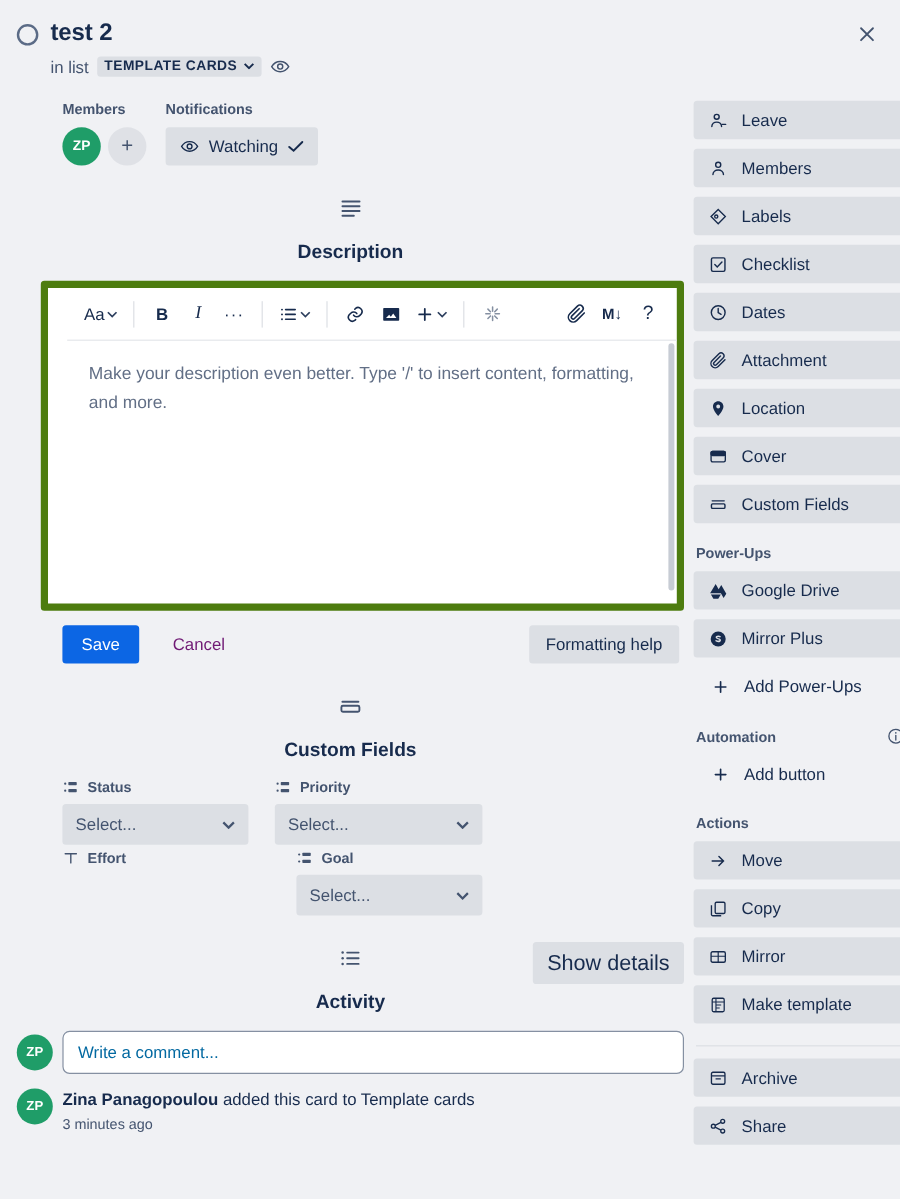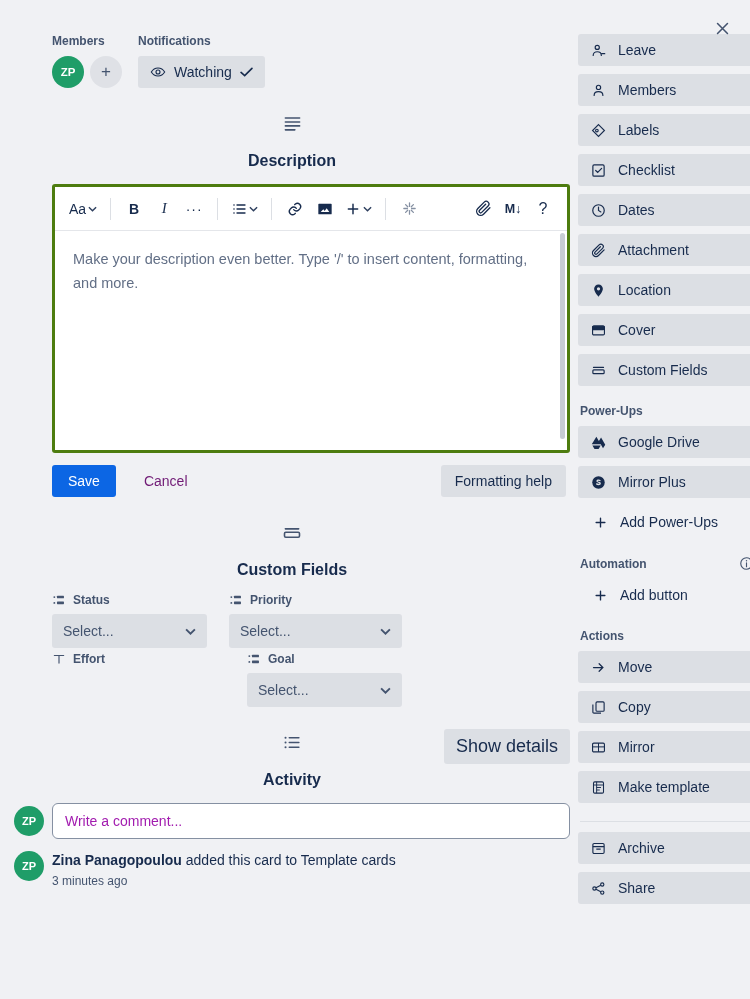--- a/index.html
+++ b/index.html
@@ -65,21 +65,21 @@
   .sec-head { display: flex; align-items: center; gap: 14px; position: relative; flex-direction: column; }
   .sec-icon { width: 24px; display: flex; justify-content: center; color: #44546f; flex: 0 0 24px; }
   .sec-title { font-size: 16px; font-weight: 700; }
   .show-details {
     position: absolute; right: 0; top: -4px;
     background: #dcdfe4; border-radius: 3px; padding: 7px 12px; font-size: 18px;
     font-weight: 500; cursor: pointer;
   }
 
   
-  .editor { margin: 14px 0 0 38px; background: #fff; border: 3px solid #4d7c0f; border-radius: 3px; }
+  .editor { margin: 14px 0 0 20px; background: #fff; border: 6px solid #4d7c0f; border-radius: 3px; padding-left: 16px; }
   .toolbar {
     display: flex; align-items: center; gap: 2px; height: 44px; padding: 0 10px;
     border-bottom: 1px solid #e4e6ea; color: #172b4d;
   }
   .tb { height: 28px; min-width: 28px; padding: 0 4px; border-radius: 3px;
         display: flex; align-items: center; justify-content: center; gap: 2px;
         cursor: pointer; font-size: 14px; }
   .tb-sep { width: 1px; height: 22px; background: #dcdfe4; margin: 0 7px; }
   .chev { font-size: 9px; opacity: .9; }
   .tb-spacer { flex: 1; }
@@ -103,21 +103,21 @@
     display: flex; align-items: center; justify-content: space-between;
     font-size: 14px; color: #44546f; cursor: pointer;
   }
   .cf-input.wide { width: 173px; }
   .cf-item.wide { width: 173px; }
 
   
   .comment-row { display: flex; align-items: center; gap: 8px; margin: 14px 0 0 0; }
   .comment-box {
     flex: 1; height: 36px; background: #fff; border: 1px solid #8590a2; border-radius: 6px;
-    display: flex; align-items: center; padding: 0 12px; font-size: 14px; color: #a21caf; cursor: text;
+    display: flex; align-items: center; padding: 0 12px; font-size: 14px; color: #0369a1; cursor: text;
   }
   .act-row { display: flex; gap: 8px; margin-top: 12px; }
   .act-text { font-size: 14px; line-height: 19px; }
   .act-text b { font-weight: 700; }
   .act-time { font-size: 12px; color: #44546f; margin-top: 4px; }
 
   
   .side-group { display: flex; flex-direction: column; gap: 8px; }
   .side-btn {
     height: 32px; background: #dcdfe4; border-radius: 3px;
@@ -137,20 +137,41 @@
 <body>
 
 <div class="card">
 
   <div class="close-btn">
     <svg viewBox="0 0 24 24" fill="none" stroke="currentColor" stroke-width="2.2" stroke-linecap="round">
       <path d="M5 5 L19 19 M19 5 L5 19"></path>
     </svg>
   </div>
 
+  <div class="header">
+    <div class="card-circle"></div>
+    <div>
+      <div class="title">test 2</div>
+      <div class="inlist-row">
+        <span>in list</span>
+        <span class="list-pill">
+          <span>TEMPLATE CARDS</span>
+          <svg width="9" height="6" viewBox="0 0 10 6" fill="none" stroke="currentColor" stroke-width="1.8">
+              <path d="M1 1 L5 5 L9 1"></path>
+            </svg>
+        </span>
+        <span class="eye-btn">
+          <svg width="17" height="17" viewBox="0 0 24 24" fill="none" stroke="currentColor" stroke-width="1.7">
+            <path d="M2 12s3.6-6 10-6 10 6 10 6-3.6 6-10 6-10-6-10-6z"></path>
+              <circle cx="12" cy="12" r="3"></circle>
+          </svg>
+        </span>
+      </div>
+    </div>
+  </div>
 
   <div class="body">
 
     <div class="main">
 
       <div class="meta-row">
         <div>
           <div class="meta-label">Members</div>
           <div class="members-row">
             <div class="avatar">ZP</div>

